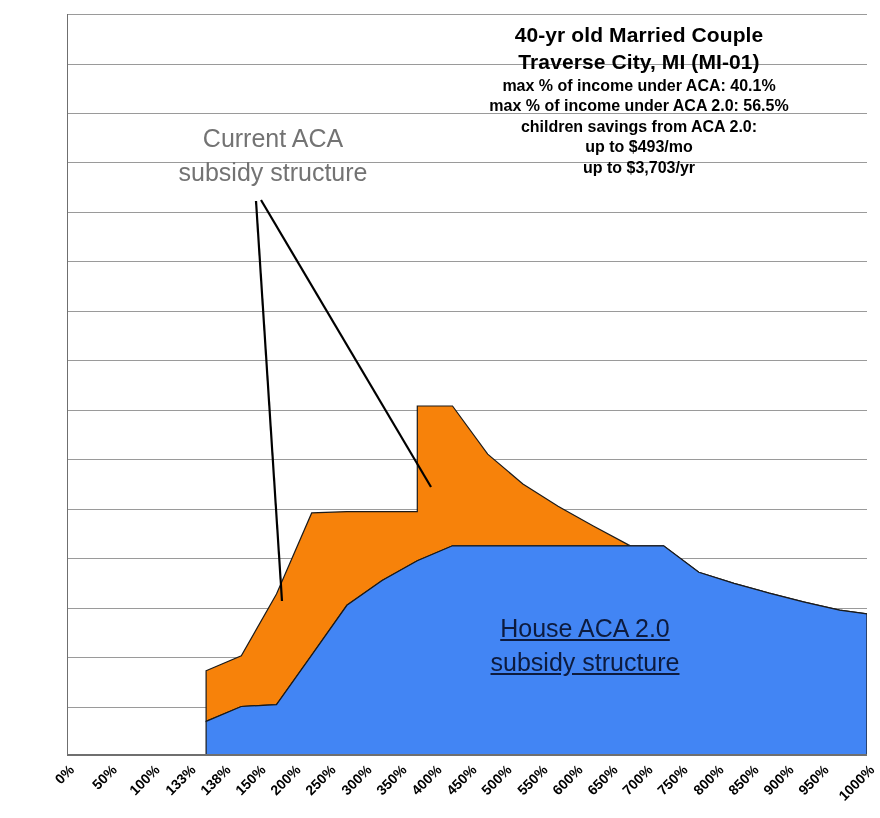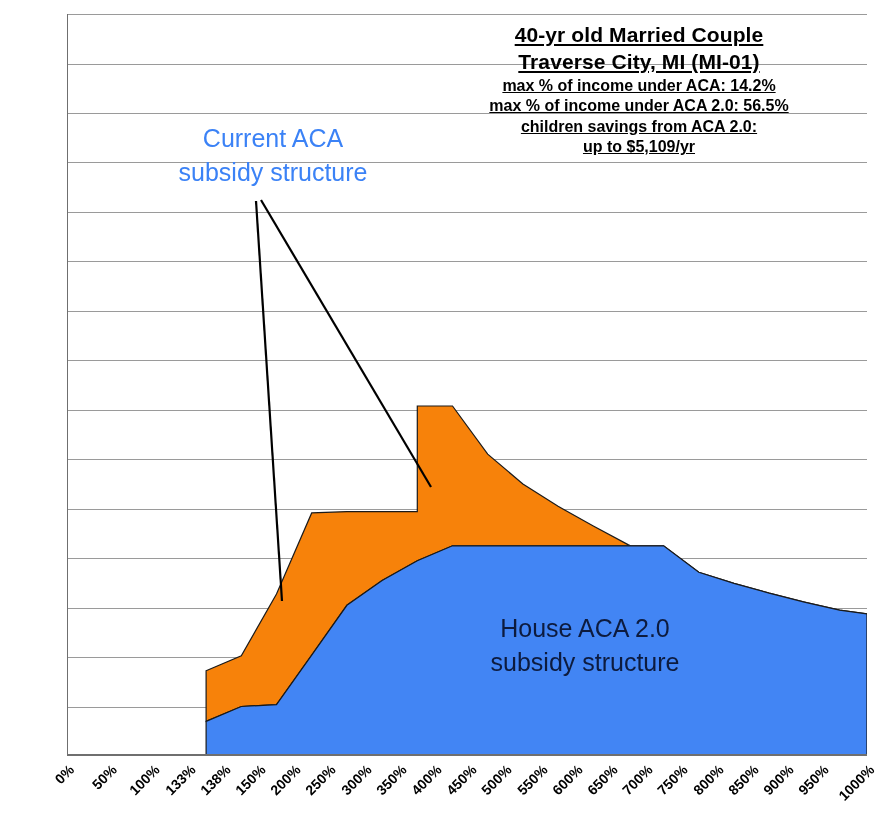--- a/index.html
+++ b/index.html
@@ -84,50 +84,50 @@
     height: 742px;
   }
   
   #info-block {
     position: absolute;
     right: 46px;
     top: 22px;
     width: 390px;
     text-align: center;
     line-height: 1.28;
-    text-decoration: underline;
   }
   #info-block .big {
     font-size: 21px;
     font-weight: bold;
     letter-spacing: 0.1px;
   }
   #info-block .small {
     font-size: 16px;
     font-weight: bold;
   }
   #current-aca-label {
     position: absolute;
     left: 138px;
     top: 122px;
     width: 270px;
     text-align: center;
     font-size: 25px;
     line-height: 1.35;
-    color: #3b82f6;
+    color: #737373;
   }
   #house-aca-label {
     position: absolute;
     left: 455px;
     top: 612px;
     width: 260px;
     text-align: center;
     font-size: 25px;
     line-height: 1.35;
     color: #0d1b3e;
+    text-decoration: underline;
   }
   .leader-svg {
     position: absolute;
     left: 0;
     top: 0;
     width: 880px;
     height: 818px;
     pointer-events: none;
   }
 </style>
@@ -258,24 +258,25 @@
   </div>
 
   <div id="house-aca-label">
     <div>House ACA 2.0</div>
     <div>subsidy structure</div>
   </div>
 
   <div id="info-block">
     <div class="big">40-yr old Married Couple</div>
     <div class="big">Traverse City, MI (MI-01)</div>
-    <div class="small">max % of income under ACA: 14.2%</div>
+    <div class="small">max % of income under ACA: 40.1%</div>
     <div class="small">max % of income under ACA 2.0: 56.5%</div>
     <div class="small">children savings from ACA 2.0:</div>
-    <div class="small">up to $5,109/yr</div>
+    <div class="small">up to $493/mo</div>
+    <div class="small">up to $3,703/yr</div>
   </div>
 
   <div id="xlabels">
     <div class="xtick" style="left:-20px">0%</div>
     <div class="xtick" style="left:15.2px">50%</div>
     <div class="xtick" style="left:50.4px">100%</div>
     <div class="xtick" style="left:85.6px">133%</div>
     <div class="xtick" style="left:120.8px">138%</div>
     <div class="xtick" style="left:156px">150%</div>
     <div class="xtick" style="left:191.2px">200%</div>

